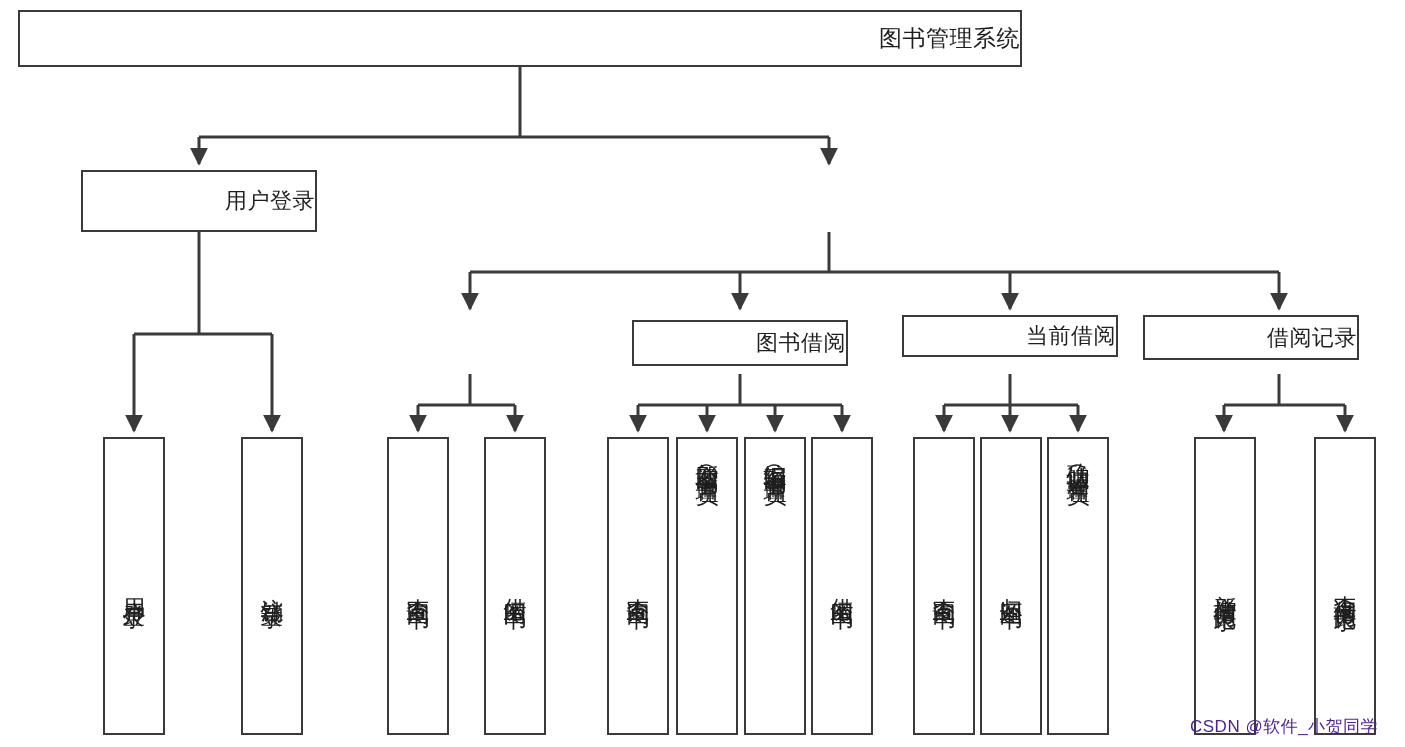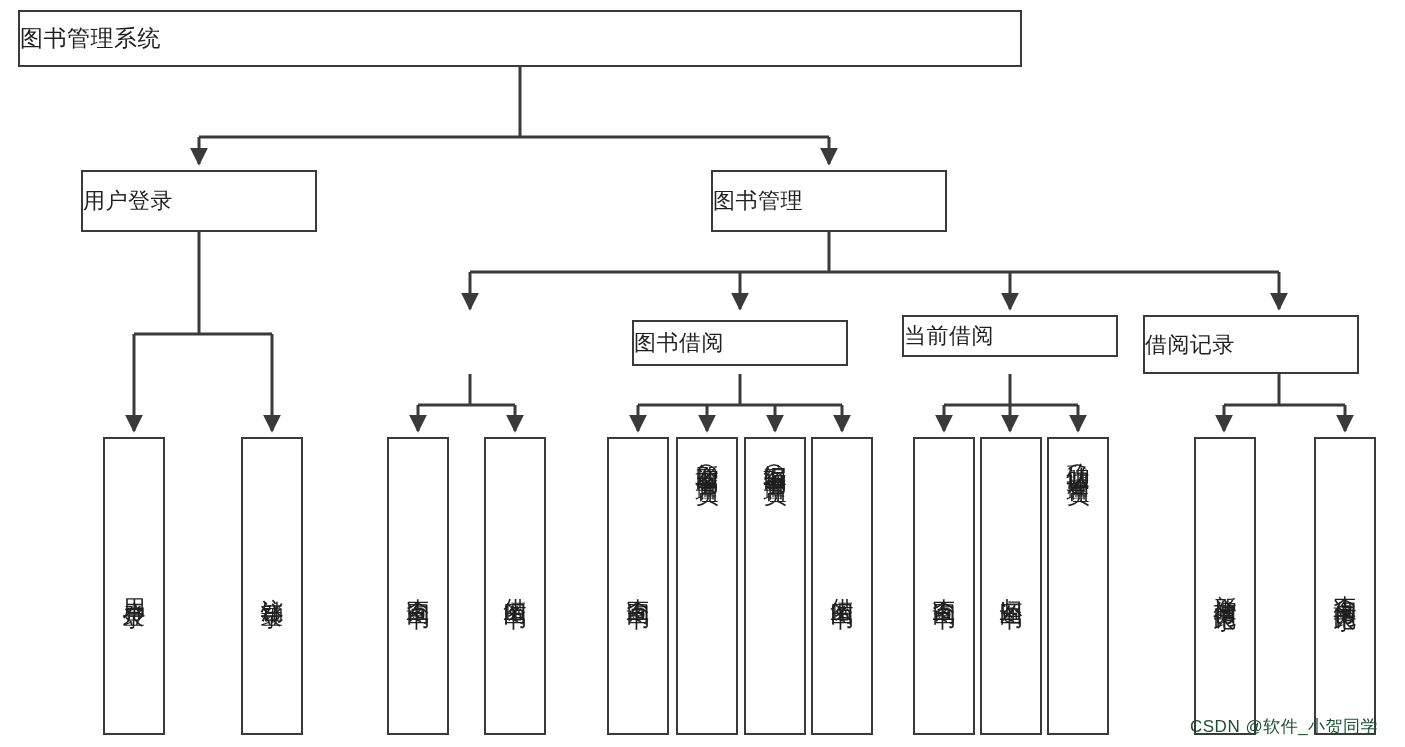--- a/index.html
+++ b/index.html
@@ -25,21 +25,21 @@
     height: 747px;
     pointer-events: none;
   }
   .node {
     position: absolute;
     box-sizing: border-box;
     border: 2.5px solid #3a3a3a;
     background: #ffffff;
     display: flex;
     align-items: center;
-    justify-content: flex-start;
+    justify-content: flex-end;
     color: #1f1f1f;
     z-index: 2;
   }
   .node-label {
     display: block;
     text-align: center;
     line-height: 1.05;
     letter-spacing: 0.5px;
   }
   
@@ -66,21 +66,21 @@
   }
   .node.vert.centered {
     align-items: center;
     padding-top: 0;
   }
   .watermark {
     position: absolute;
     left: 1190px;
     top: 715px;
     font-size: 17px;
-    color: #14532d;
+    color: #4c1d95;
     white-space: nowrap;
     z-index: 3;
     letter-spacing: 0.5px;
   }
 </style>
 </head>
 <body>
 
 <div id="canvas">
 
@@ -137,31 +137,28 @@
     </g>
   </svg>
 
   <div class="node horiz root" style="left:18px; top:10px; width:1004px; height:57px;">
     <span class="node-label">图书管理系统</span>
   </div>
 
   <div class="node horiz" style="left:81px; top:170px; width:236px; height:62px;">
     <span class="node-label">用户登录</span>
   </div>
-  <div class="node horiz" style="left:711px; top:170px; width:236px; height:62px;">
-    <span class="node-label">图书管理</span>
-  </div>
 
   <div class="node horiz" style="left:632px; top:320px; width:216px; height:46px;">
     <span class="node-label">图书借阅</span>
   </div>
   <div class="node horiz" style="left:902px; top:315px; width:216px; height:42px;">
     <span class="node-label">当前借阅</span>
   </div>
-  <div class="node horiz" style="left:1143px; top:315px; width:216px; height:59px;">
+  <div class="node horiz" style="left:1143px; top:315px; width:216px; height:45px;">
     <span class="node-label">借阅记录</span>
   </div>
 
   <div class="node vert centered" style="left:103px; top:437px; width:62px; height:298px;">
     <span class="node-label">用户登录</span>
   </div>
   <div class="node vert centered" style="left:241px; top:437px; width:62px; height:298px;">
     <span class="node-label">注销登录</span>
   </div>
 

